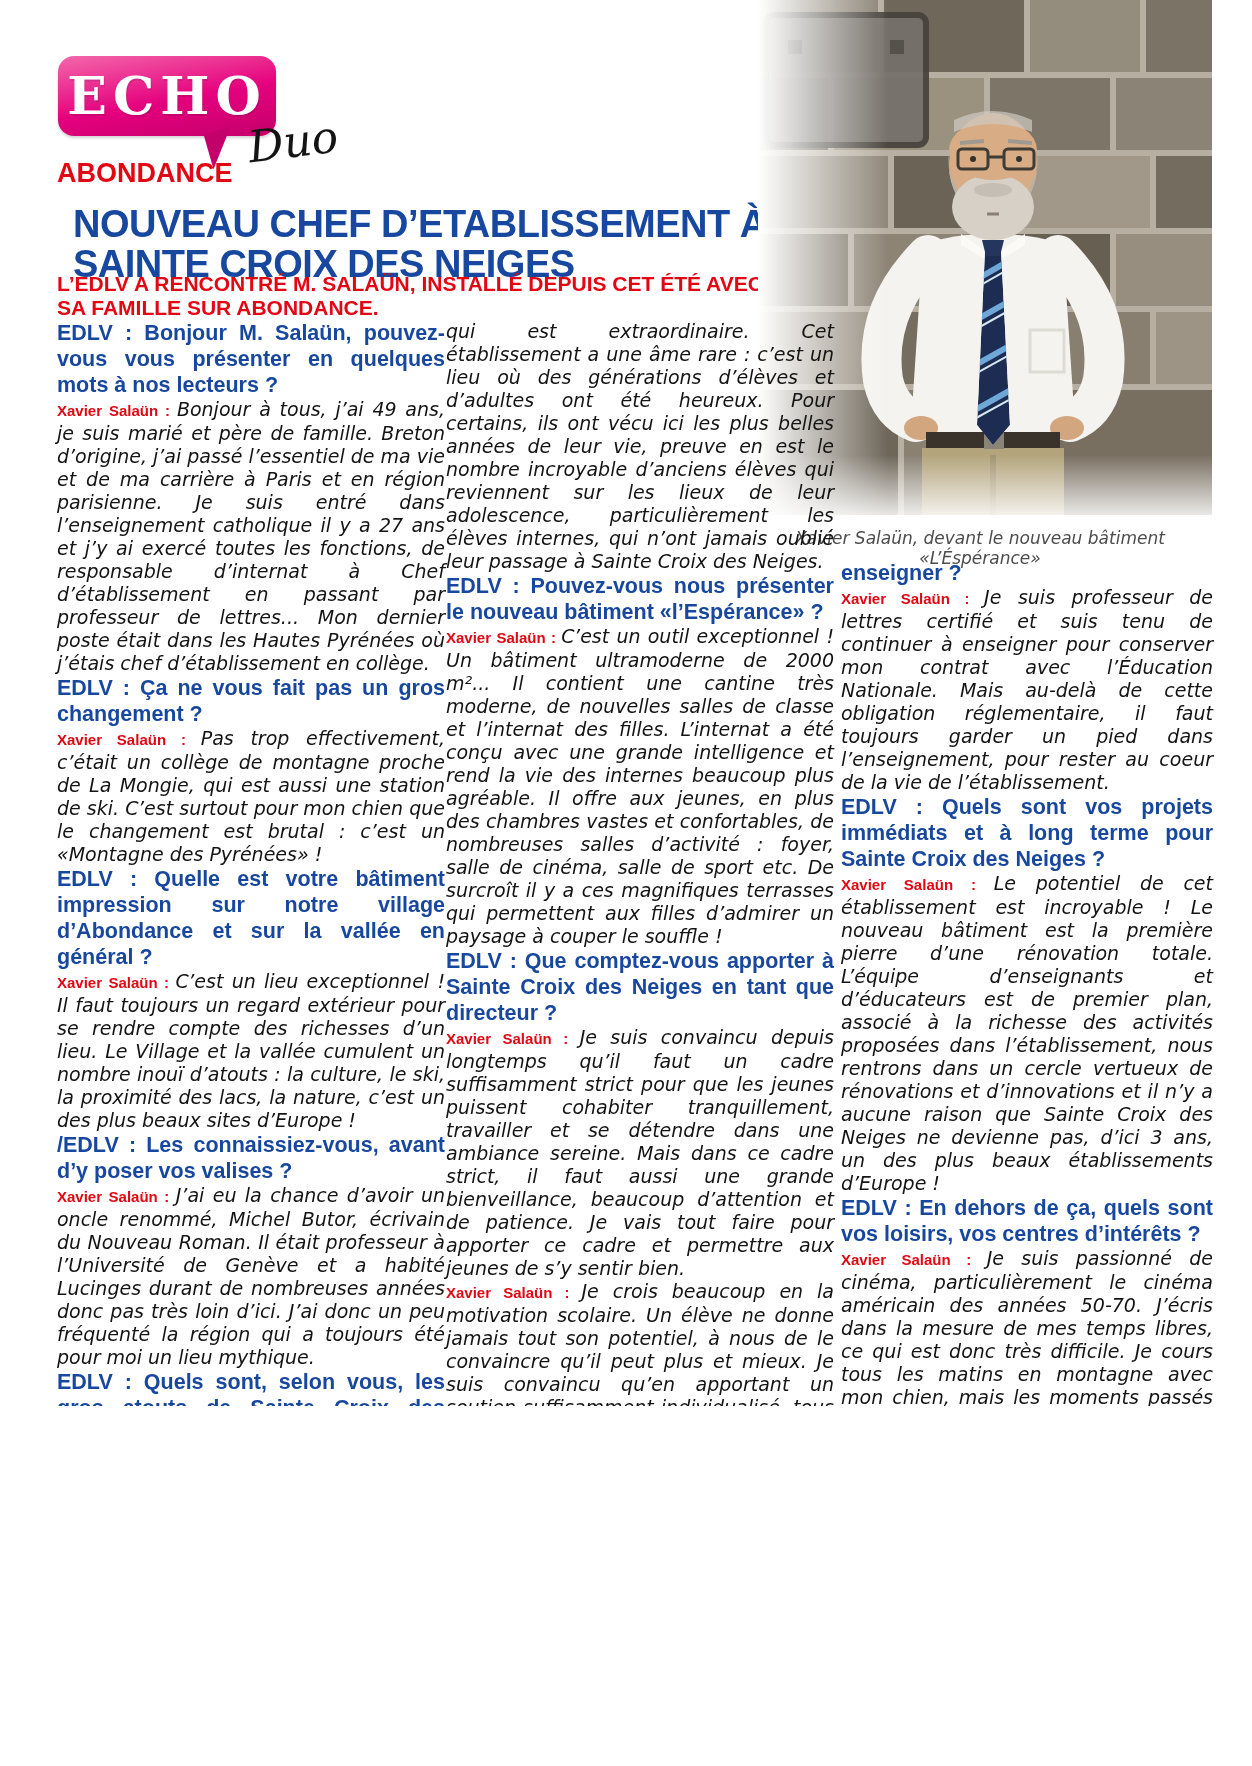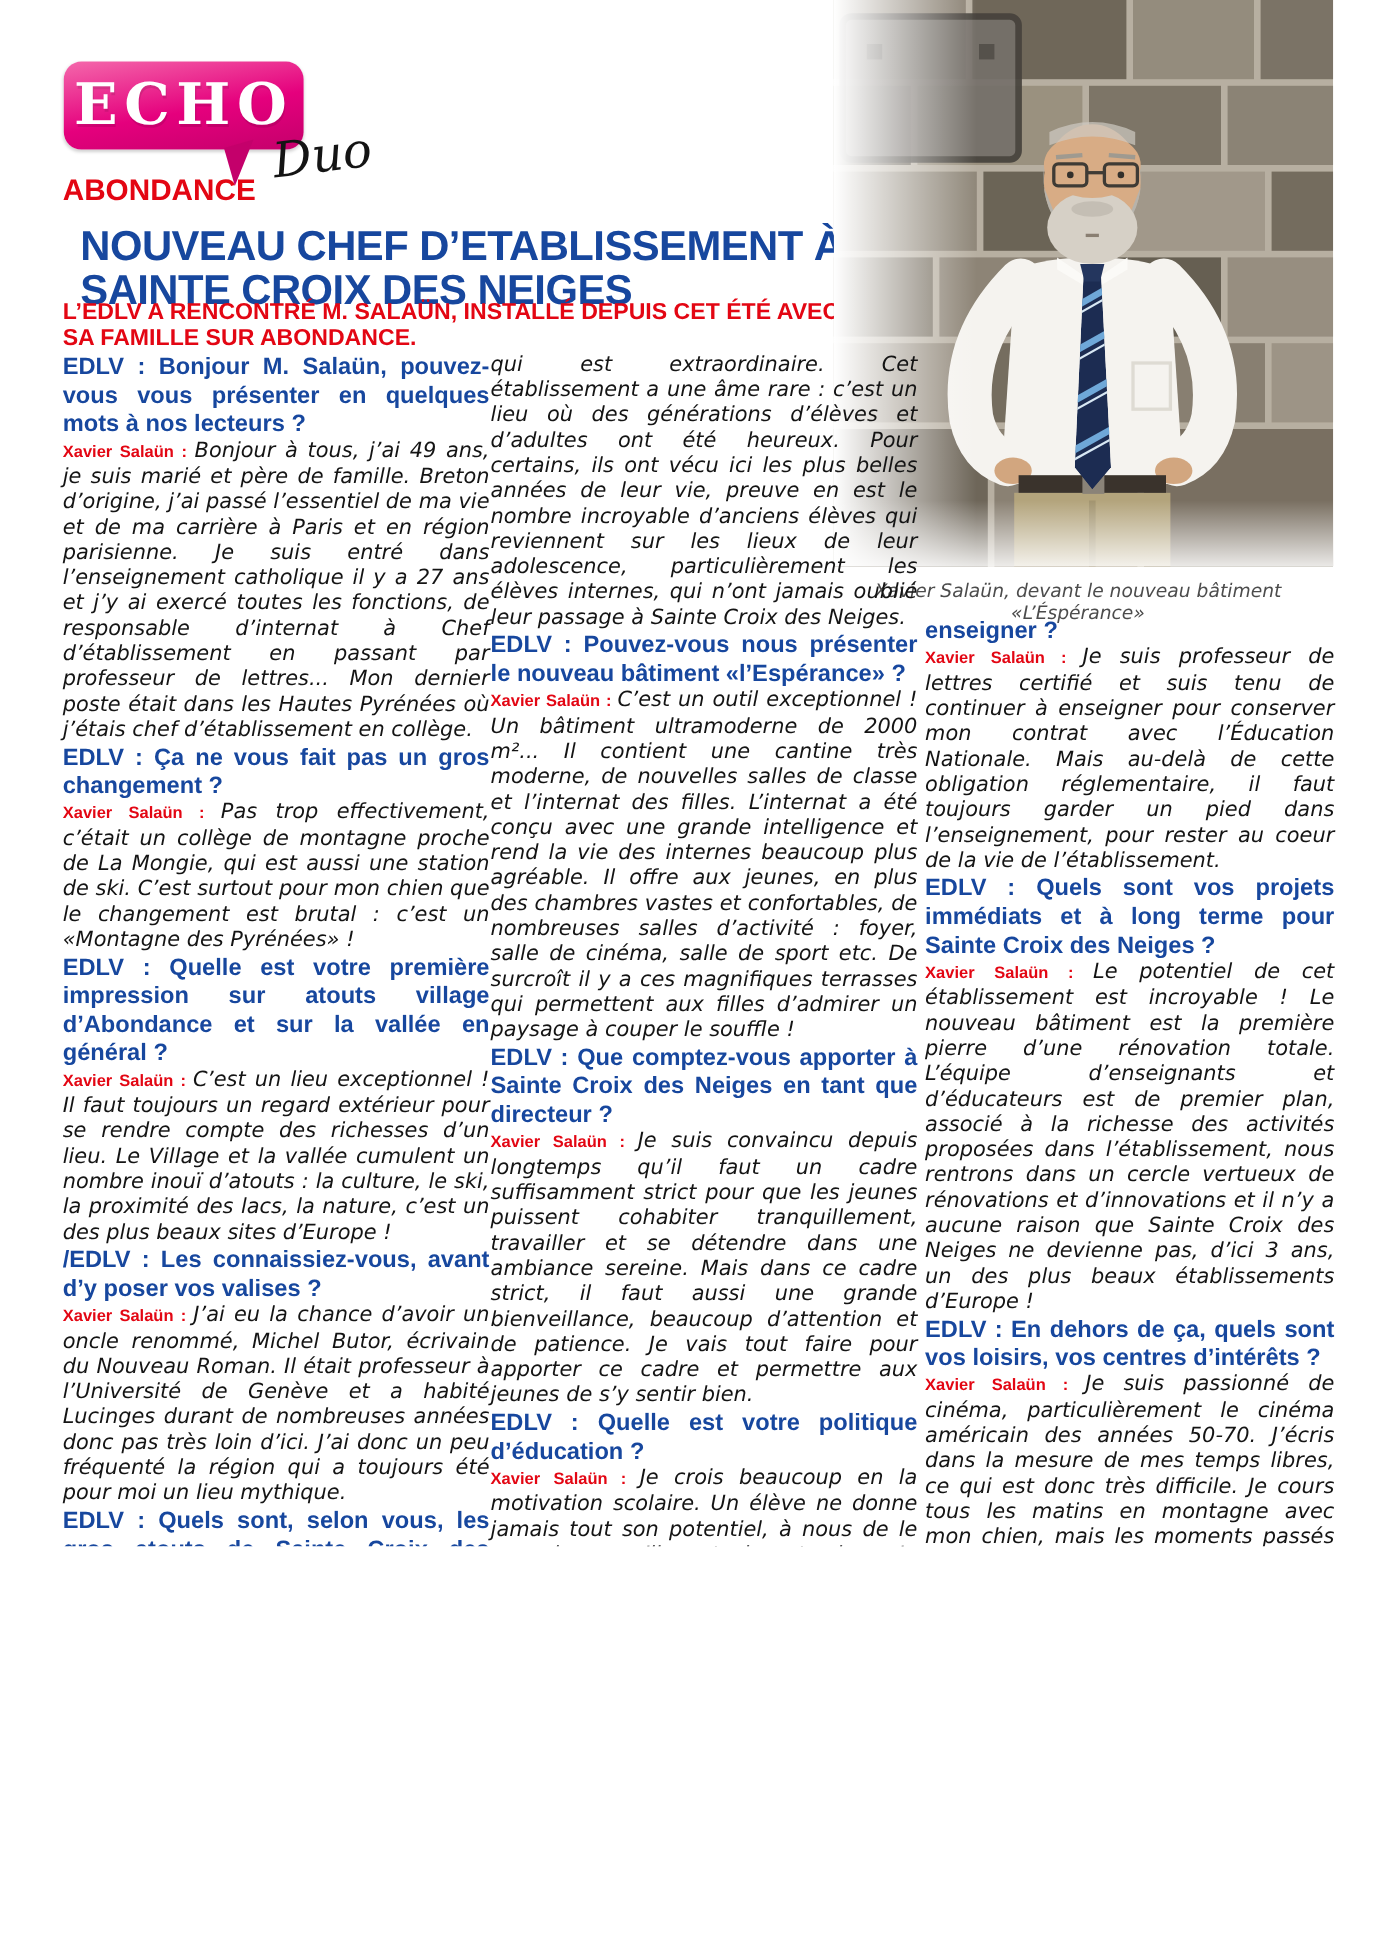--- a/index.html
+++ b/index.html
@@ -176,34 +176,33 @@
       <rect x="0" y="455" width="454" height="60" fill="url(#fadeB)"></rect>
     </svg>
   </figure>
   <figcaption class="caption">Xavier Salaün, devant le nouveau bâtiment «L’Éspérance»</figcaption>
 
   <section class="col col1">
       <p class="q">EDLV : Bonjour M. Salaün, pouvez-vous vous présenter en quelques mots à nos lecteurs ?</p>
       <p class="a"><b class="spk">Xavier Salaün : </b>Bonjour à tous, j’ai 49 ans, je suis marié et père de famille. Breton d’origine, j’ai passé l’essentiel de ma vie et de ma carrière à Paris et en région parisienne. Je suis entré dans l’enseignement catholique il y a 27 ans et j’y ai exercé toutes les fonctions, de responsable d’internat à Chef d’établissement en passant par professeur de lettres... Mon dernier poste était dans les Hautes Pyrénées où j’étais chef d’établissement en collège.</p>
       <p class="q">EDLV : Ça ne vous fait pas un gros changement ?</p>
       <p class="a"><b class="spk">Xavier Salaün : </b>Pas trop effectivement, c’était un collège de montagne proche de La Mongie, qui est aussi une station de ski. C’est surtout pour mon chien que le changement est brutal : c’est un «Montagne des Pyrénées» !</p>
-      <p class="q">EDLV : Quelle est votre première impression sur atouts village d’Abondance et sur la vallée en général ?</p>
+      <p class="q">EDLV : Quelle est votre bâtiment impression sur notre village d’Abondance et sur la vallée en général ?</p>
       <p class="a"><b class="spk">Xavier Salaün : </b>C’est un lieu exceptionnel ! Il faut toujours un regard extérieur pour se rendre compte des richesses d’un lieu. Le Village et la vallée cumulent un nombre inouï d’atouts : la culture, le ski, la proximité des lacs, la nature, c’est un des plus beaux sites d’Europe !</p>
       <p class="q">/EDLV : Les connaissiez-vous, avant d’y poser vos valises ?</p>
       <p class="a"><b class="spk">Xavier Salaün : </b>J’ai eu la chance d’avoir un oncle renommé, Michel Butor, écrivain du Nouveau Roman. Il était professeur à l’Université de Genève et a habité Lucinges durant de nombreuses années donc pas très loin d’ici. J’ai donc un peu fréquenté la région qui a toujours été pour moi un lieu mythique.</p>
       <p class="q">EDLV : Quels sont, selon vous, les gros atouts de Sainte Croix des Neiges ?</p>
       <p class="a force"><b class="spk">Xavier Salaün : </b>Comme pour la vallée qui est un écrin, Sainte Croix des Neiges est un petit bijou d’établissement ! Un endroit splendide dans un cadre unique. Mais bien au-delà de la beauté des lieux, c’est l’esprit qui y règne</p>
     </section>
   <section class="col col2">
       <p class="a">qui est extraordinaire. Cet établissement a une âme rare : c’est un lieu où des générations d’élèves et d’adultes ont été heureux. Pour certains, ils ont vécu ici les plus belles années de leur vie, preuve en est le nombre incroyable d’anciens élèves qui reviennent sur les lieux de leur adolescence, particulièrement les élèves internes, qui n’ont jamais oublié leur passage à Sainte Croix des Neiges.</p>
       <p class="q">EDLV : Pouvez-vous nous présenter le nouveau bâtiment «l’Espérance» ?</p>
       <p class="a"><b class="spk">Xavier Salaün : </b>C’est un outil exceptionnel ! Un bâtiment ultramoderne de 2000 m²... Il contient une cantine très moderne, de nouvelles salles de classe et l’internat des filles. L’internat a été conçu avec une grande intelligence et rend la vie des internes beaucoup plus agréable. Il offre aux jeunes, en plus des chambres vastes et confortables, de nombreuses salles d’activité : foyer, salle de cinéma, salle de sport etc. De surcroît il y a ces magnifiques terrasses qui permettent aux filles d’admirer un paysage à couper le souffle !</p>
       <p class="q">EDLV : Que comptez-vous apporter à Sainte Croix des Neiges en tant que directeur ?</p>
       <p class="a"><b class="spk">Xavier Salaün : </b>Je suis convaincu depuis longtemps qu’il faut un cadre suffisamment strict pour que les jeunes puissent cohabiter tranquillement, travailler et se détendre dans une ambiance sereine. Mais dans ce cadre strict, il faut aussi une grande bienveillance, beaucoup d’attention et de patience. Je vais tout faire pour apporter ce cadre et permettre aux jeunes de s’y sentir bien.</p>
-      <p class="q">EDLV : Quelle est votre politique d’éducation ?</p>
       <p class="a"><b class="spk">Xavier Salaün : </b>Je crois beaucoup en la motivation scolaire. Un élève ne donne jamais tout son potentiel, à nous de le convaincre qu’il peut plus et mieux. Je suis convaincu qu’en apportant un soutien suffisamment individualisé, tous les élèves peuvent réussir. J’apporte beaucoup d’attention à l’internat, car j’y ai passé, en tant que directeur d’internat, de très belles années.</p>
       <p class="q force">EDLV : Allez-vous toujours</p>
     </section>
   <section class="col col3">
       <p class="q">enseigner ?</p>
       <p class="a"><b class="spk">Xavier Salaün : </b>Je suis professeur de lettres certifié et suis tenu de continuer à enseigner pour conserver mon contrat avec l’Éducation Nationale. Mais au-delà de cette obligation réglementaire, il faut toujours garder un pied dans l’enseignement, pour rester au coeur de la vie de l’établissement.</p>
       <p class="q">EDLV : Quels sont vos projets immédiats et à long terme pour Sainte Croix des Neiges ?</p>
       <p class="a"><b class="spk">Xavier Salaün : </b>Le potentiel de cet établissement est incroyable ! Le nouveau bâtiment est la première pierre d’une rénovation totale. L’équipe d’enseignants et d’éducateurs est de premier plan, associé à la richesse des activités proposées dans l’établissement, nous rentrons dans un cercle vertueux de rénovations et d’innovations et il n’y a aucune raison que Sainte Croix des Neiges ne devienne pas, d’ici 3 ans, un des plus beaux établissements d’Europe !</p>
       <p class="q">EDLV : En dehors de ça, quels sont vos loisirs, vos centres d’intérêts ?</p>
       <p class="a"><b class="spk">Xavier Salaün : </b>Je suis passionné de cinéma, particulièrement le cinéma américain des années 50-70. J’écris dans la mesure de mes temps libres, ce qui est donc très difficile. Je cours tous les matins en montagne avec mon chien, mais les moments passés en famille avec ma femme et mes enfants sont de très loin mes moments préférés !</p>

